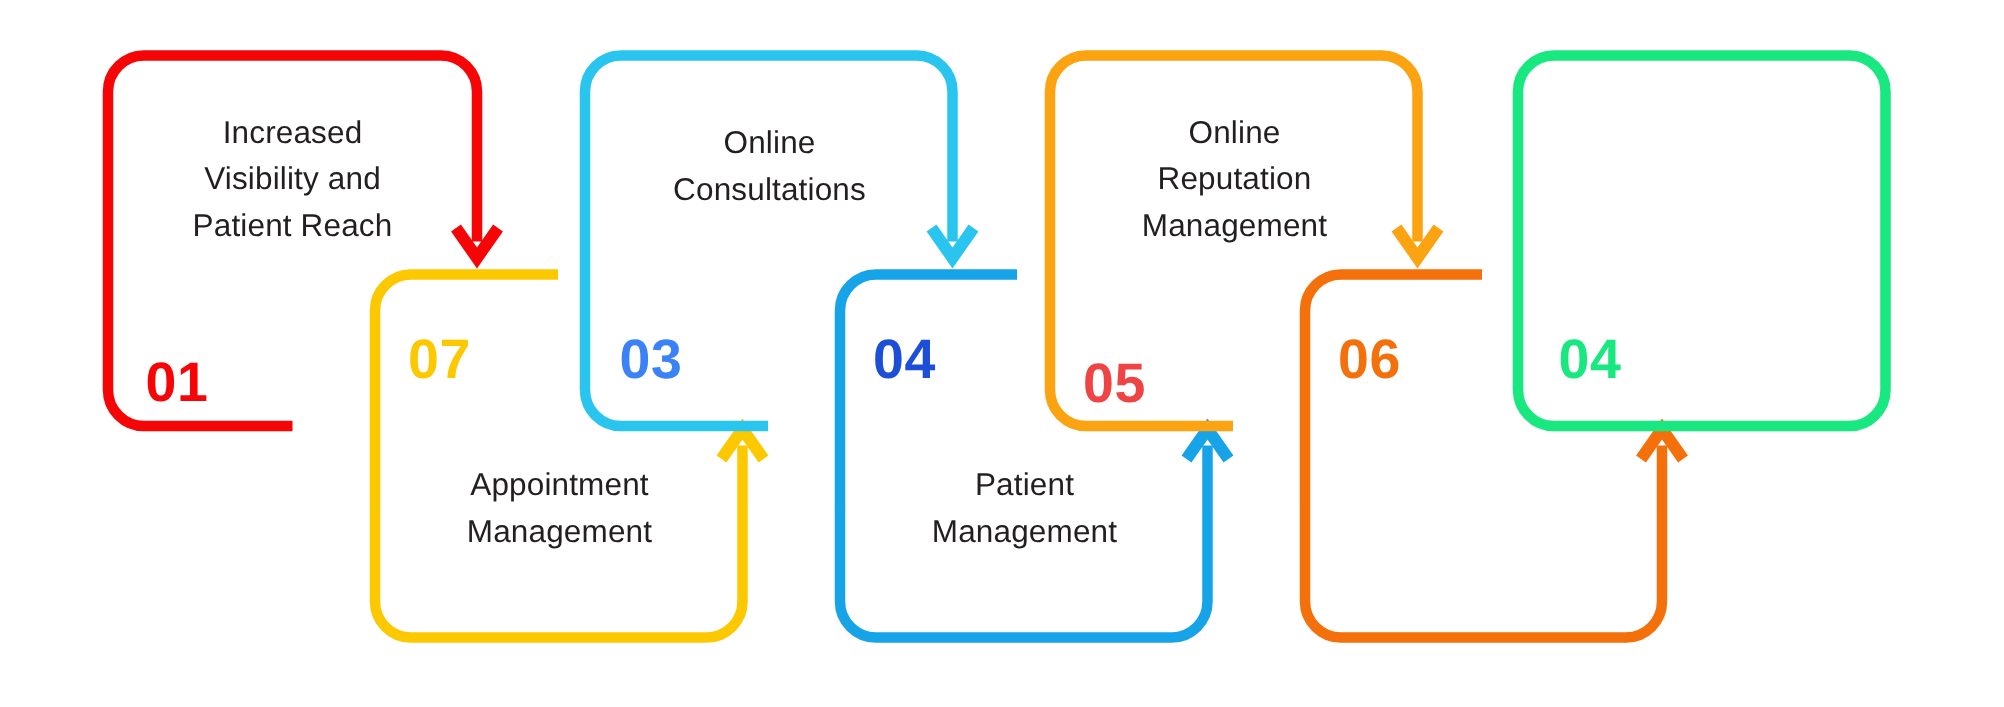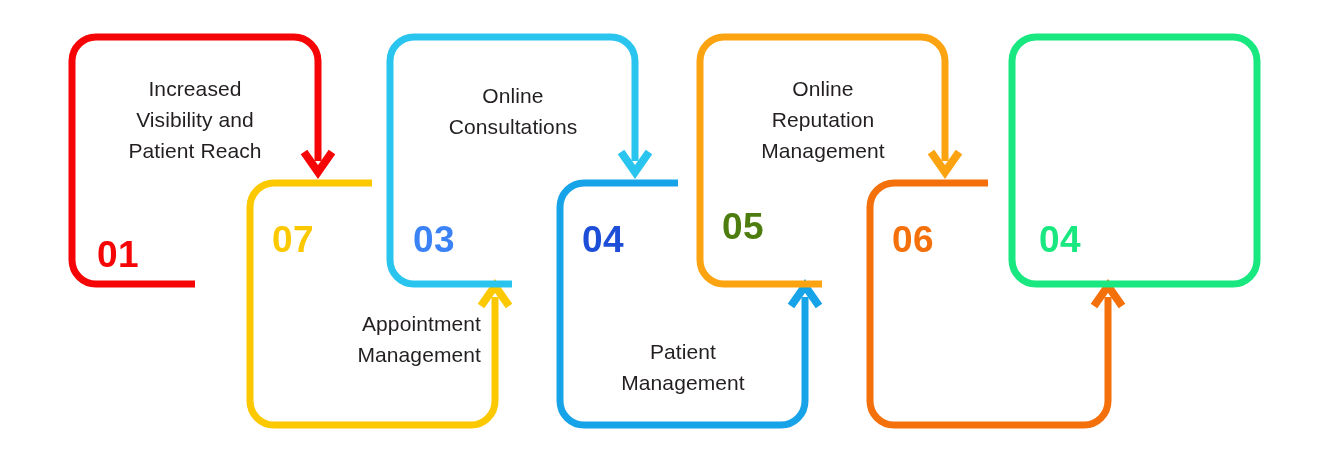--- a/index.html
+++ b/index.html
@@ -86,34 +86,34 @@
       <rect x="1012" y="37" width="245" height="247" rx="24" ry="24" fill="none" stroke="#18e87f" stroke-width="7" stroke-linejoin="round"></rect>
     </g>
 
   </svg>
 
   <div class="step-label" style="left:86px; top:73px; width:218px;">Increased
 Visibility and
 Patient Reach</div>
   <div class="step-number" style="left:97px; top:236px; color:#f50505;">01</div>
 
-  <div class="step-label" style="left:265px; top:308px; width:216px;text-align:right;">Appointment
+  <div class="step-label" style="left:265px; top:308px; width:216px;">Appointment
 Management</div>
   <div class="step-number" style="left:272px; top:221px; color:#fcc800;">07</div>
 
   <div class="step-label" style="left:404px; top:80px; width:218px;">Online
 Consultations</div>
   <div class="step-number" style="left:413px; top:221px; color:#3b82f6;">03</div>
 
-  <div class="step-label" style="left:575px; top:308px; width:216px;margin-top:28px;">Patient
+  <div class="step-label" style="left:575px; top:308px; width:216px;">Patient
 Management</div>
   <div class="step-number" style="left:582px; top:221px; color:#1d4ed8;">04</div>
 
   <div class="step-label" style="left:714px; top:73px; width:218px;">Online
 Reputation
 Management</div>
-  <div class="step-number" style="left:722px; top:208px; color:#4d7c0f;">05</div>
+  <div class="step-number" style="left:722px; top:237px; color:#ef4444;">05</div>
 
   <div class="step-number" style="left:892px; top:221px; color:#f4700a;">06</div>
 
   <div class="step-number" style="left:1039px; top:221px; color:#18e87f;">04</div>
 
 </div>
 
 </body></html>

